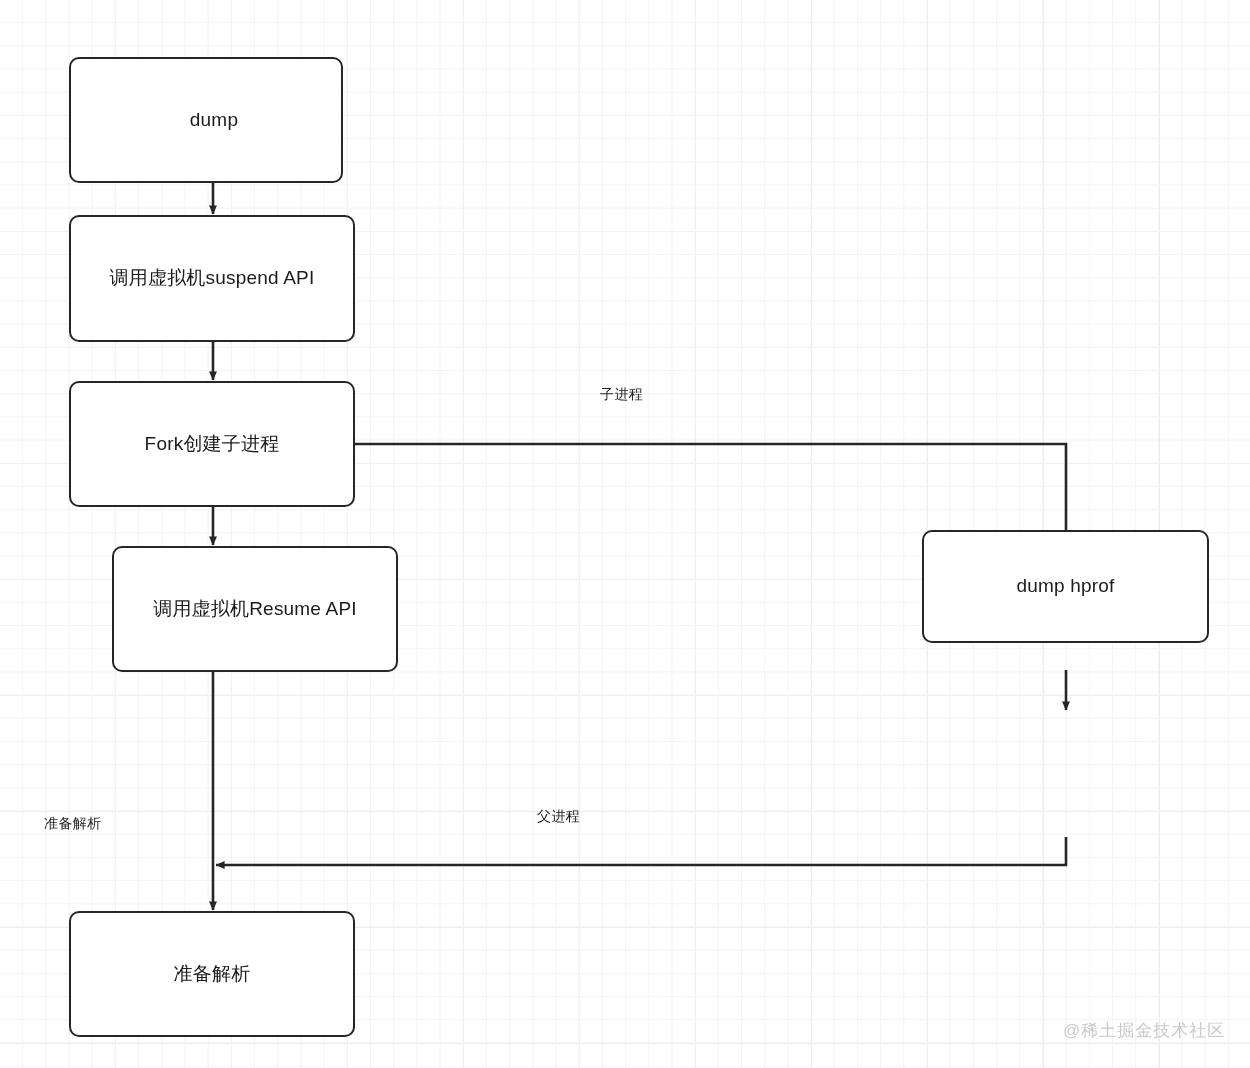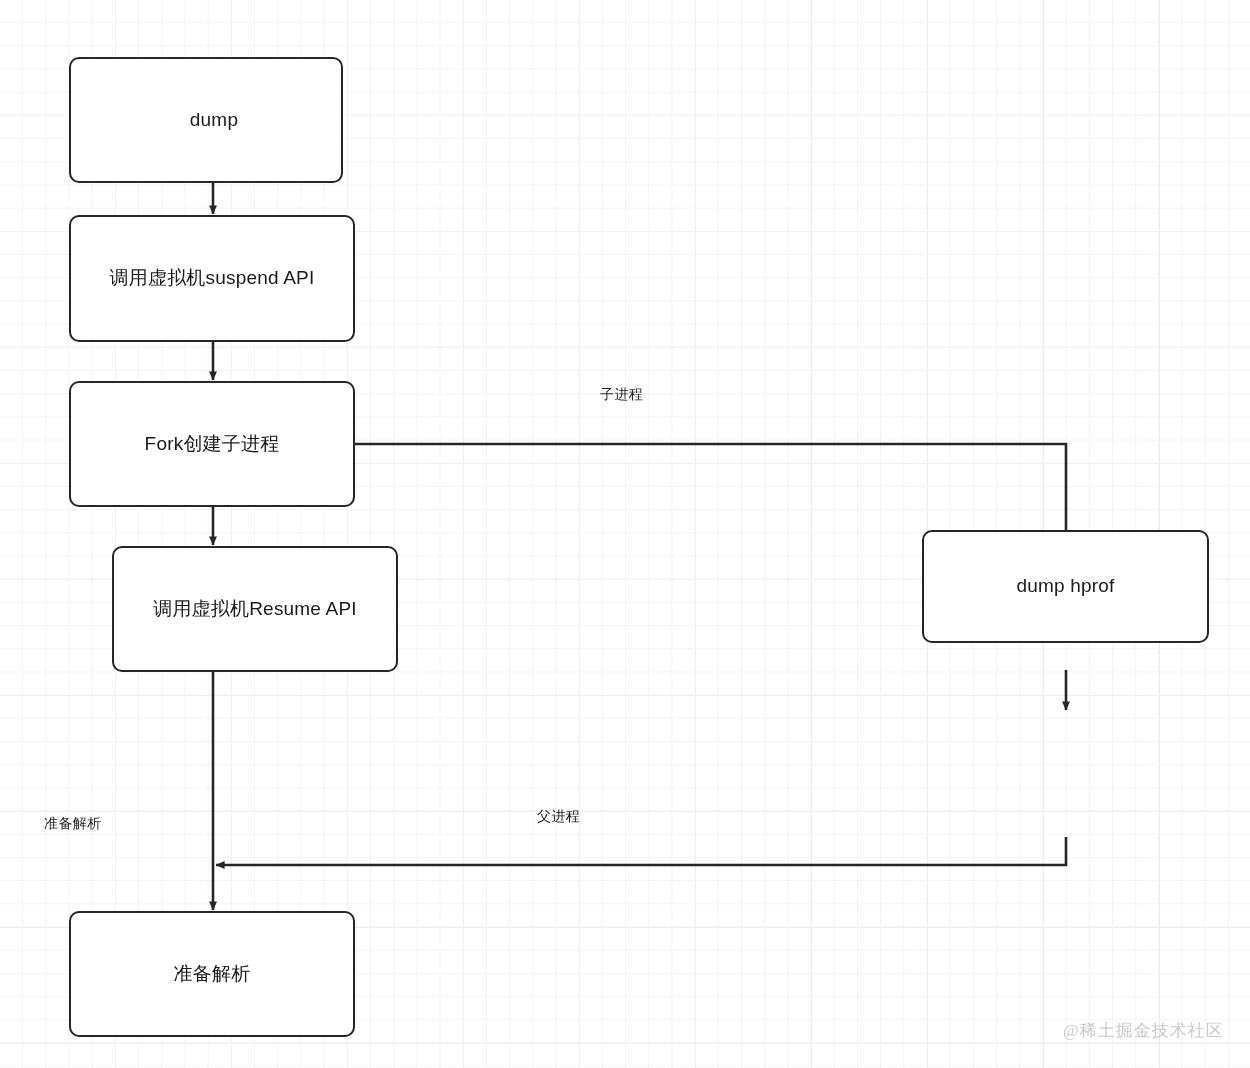--- a/index.html
+++ b/index.html
@@ -62,21 +62,20 @@
     color: #1f1f1f;
     white-space: nowrap;
     letter-spacing: 0.4px;
   }
   .watermark {
     position: absolute;
     font-size: 17px;
     color: #c9c9c9;
     letter-spacing: 1px;
     white-space: nowrap;
-    font-family: Liberation Serif, serif;
   }
 </style>
 </head>
 <body>
 
 <div id="canvas">
 
   <svg id="edges" viewBox="0 0 1250 1068" xmlns="http://www.w3.org/2000/svg">
     <defs>
       <marker id="arrowhead" markerWidth="10" markerHeight="10" refX="8.6" refY="4" orient="auto" markerUnits="userSpaceOnUse">

